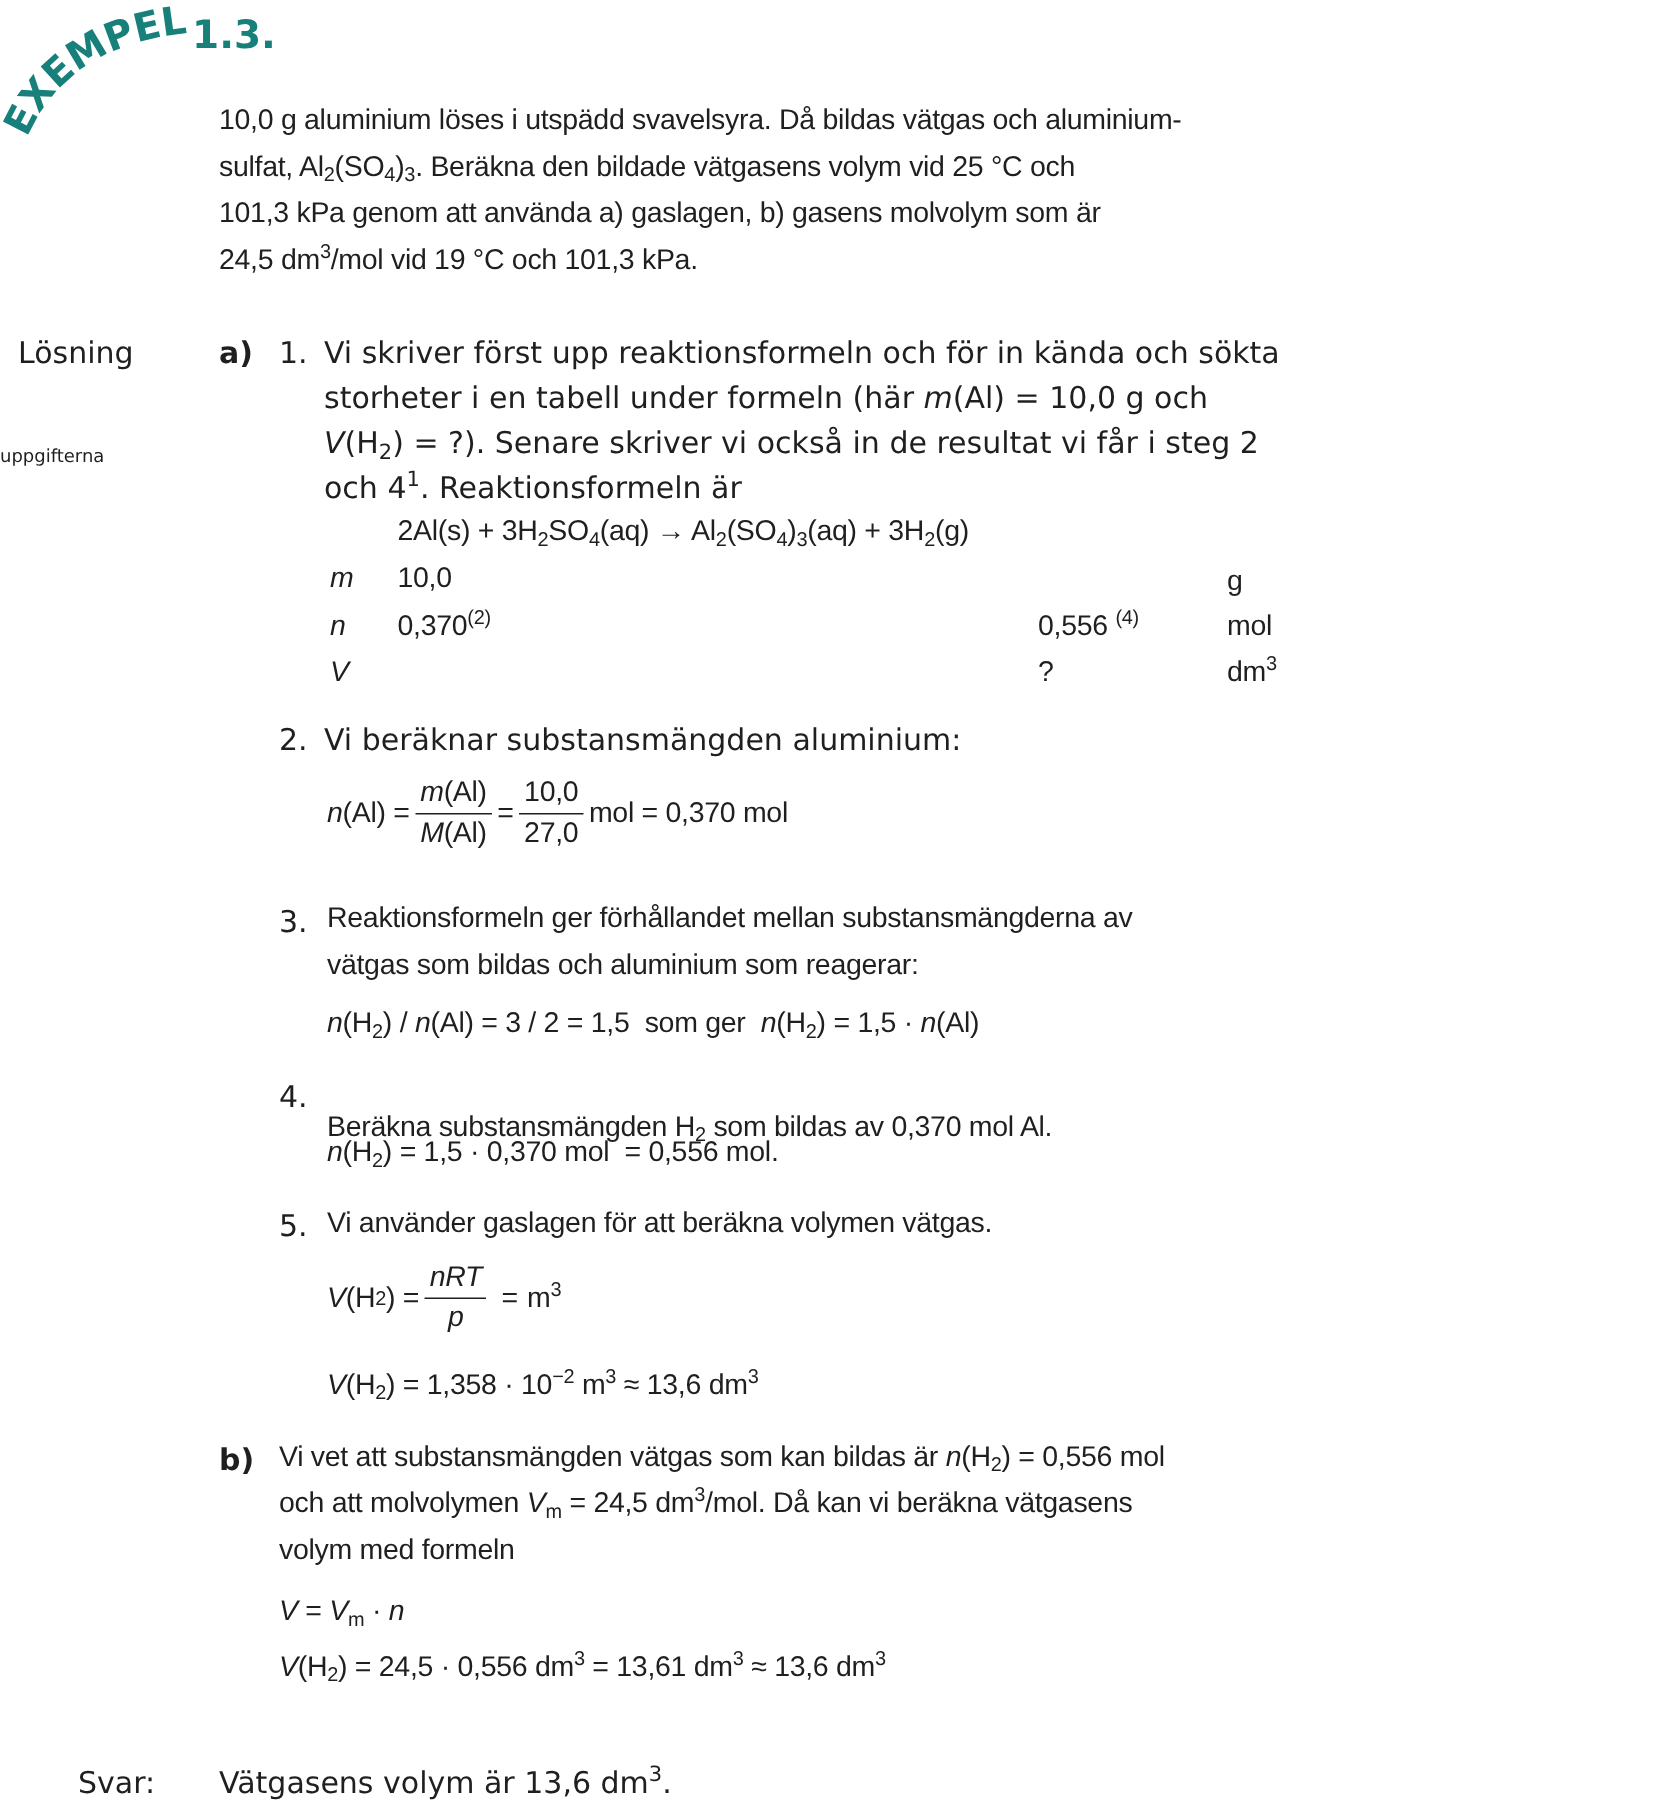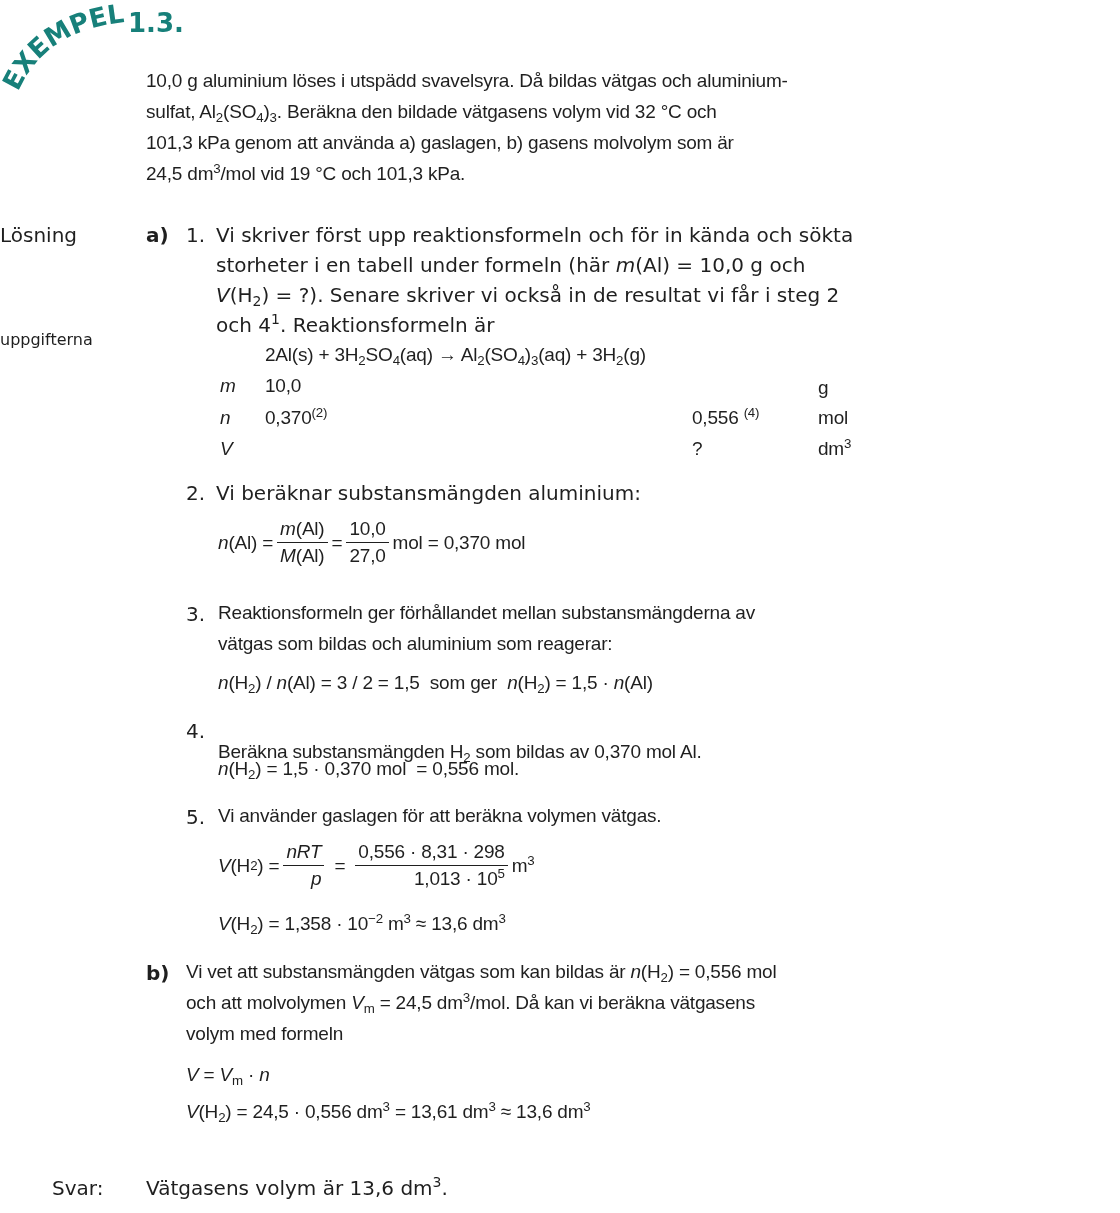--- a/index.html
+++ b/index.html
@@ -12,47 +12,47 @@
   .wide { font-family: "DejaVu Sans", sans-serif; font-size: 20px; }
   .i { font-style: italic; }
   sub { font-size: 0.7em; vertical-align: -0.3em; line-height: 0; }
   sup { font-size: 0.7em; vertical-align: 0.55em; line-height: 0; }
 
   
   .title-arc { position: absolute; left: 0; top: 0; width: 220px; height: 100px; }
   .title-arc text { font-family: "DejaVu Sans", sans-serif; font-weight: bold; fill: #17807a; }
 
   
-  .frac { display: inline-block; vertical-align: middle; text-align: right; margin: 0 4px; }
+  .frac { display: inline-block; vertical-align: middle; text-align: center; margin: 0 4px; }
   .frac .num { display: block; padding: 0 3px 2px; border-bottom: 1.3px solid #1f1f1f; }
   .frac .den { display: block; padding: 2px 3px 0; }
   .eqline { display: flex; align-items: center; }
 </style>
 </head>
 <body>
 
 <svg class="title-arc" viewBox="0 0 220 100">
   <defs>
     <path id="arcpath" d="M 18 92 Q 45 30 125 22"></path>
   </defs>
   <text font-size="26" fill="#17807a">
     <textPath href="#arcpath">EXEMPEL</textPath>
   </text>
   <text x="128" y="32" font-size="26" fill="#17807a"> 1.3.</text>
 </svg>
 
 <div>
   <div class="abs cond" style="left:146px; top:70px;">10,0 g aluminium löses i utspädd svavelsyra. Då bildas vätgas och aluminium-</div>
-  <div class="abs cond" style="left:146px; top:101px;"><span>sulfat, Al</span><sub>2</sub><span>(SO</span><sub>4</sub><span>)</span><sub>3</sub><span>. Beräkna den bildade vätgasens volym vid 32 °C och</span></div>
+  <div class="abs cond" style="left:146px; top:101px;"><span>sulfat, Al</span><sub>2</sub><span>(SO</span><sub>4</sub><span>)</span><sub>3</sub><span>. Beräkna den bildade vätgasens volym vid 25 °C och</span></div>
   <div class="abs cond" style="left:146px; top:132px;">101,3 kPa genom att använda a) gaslagen, b) gasens molvolym som är</div>
   <div class="abs cond" style="left:146px; top:163px;"><span>24,5 dm</span><sup>3</sup><span>/mol vid 19 °C och 101,3 kPa.</span></div>
 </div>
 
-<div class="abs wide" style="left:0; top:223px;">Lösning</div>
-<div class="abs" style="left:0px; top:297px; font-family:'DejaVu Sans',sans-serif; font-size:16px;margin-top:33px;">uppgifterna</div>
+<div class="abs wide" style="left:12px; top:223px;">Lösning</div>
+<div class="abs" style="left:0px; top:297px; font-family:'DejaVu Sans',sans-serif; font-size:12px;">uppgifterna</div>
 
 <div class="abs wide" style="left:146px; top:223px; font-weight:bold;">a)</div>
 <div class="abs wide" style="left:186px; top:223px;">1.</div>
 <div class="abs wide" style="left:216px; top:223px;">Vi skriver först upp reaktionsformeln och för in kända och sökta</div>
 <div class="abs wide" style="left:216px; top:253px;"><span>storheter i en tabell under formeln (här </span><span class="i">m</span><span>(Al) = 10,0 g och</span></div>
 <div class="abs wide" style="left:216px; top:283px;"><span class="i">V</span><span>(H</span><sub>2</sub><span>) = ?). Senare skriver vi också in de resultat vi får i steg 2</span></div>
 <div class="abs wide" style="left:216px; top:313px;"><span>och 4</span><sup>1</sup><span>. Reaktionsformeln är</span></div>
 
 <div class="abs cond" style="left:265px; top:344px;"><span>2Al(s) + 3H</span><sub>2</sub><span>SO</span><sub>4</sub><span>(aq)  →  Al</span><sub>2</sub><span>(SO</span><sub>4</sub><span>)</span><sub>3</sub><span>(aq) + 3H</span><sub>2</sub><span>(g)</span></div>
 
@@ -106,24 +106,20 @@
 <div class="abs cond eqline" style="left:218px; top:841px;">
   <span class="i">V</span>
     <span>(H</span>
     <sub>2</sub>
     <span>) =</span>
   <span class="frac">
       <span class="num i">nRT</span>
       <span class="den i">p</span>
     </span>
   <span style="margin:0 6px">=</span>
-  <span class="frac">
-      <span class="num">0,556 · 8,31 · 298</span>
-      <span class="den"><span>1,013 · 10</span><sup>5</sup></span>
-    </span>
   <span><span>m</span><sup>3</sup></span>
 </div>
 <div class="abs cond" style="left:218px; top:913px;"><span class="i">V</span><span>(H</span><sub>2</sub><span>) = 1,358 · 10</span><sup>−2</sup><span style="white-space:pre"> m</span><sup>3</sup><span style="white-space:pre"> ≈ 13,6 dm</span><sup>3</sup></div>
 
 <div class="abs wide" style="left:146px; top:961px; font-weight:bold;">b)</div>
 <div class="abs cond" style="left:186px; top:961px;"><span>Vi vet att substansmängden vätgas som kan bildas är </span><span class="i">n</span><span>(H</span><sub>2</sub><span>) = 0,556 mol</span></div>
 <div class="abs cond" style="left:186px; top:992px;"><span style="white-space:pre">och att molvolymen </span><span class="i">V</span><sub>m</sub><span style="white-space:pre"> = 24,5 dm</span><sup>3</sup><span>/mol. Då kan vi beräkna vätgasens</span></div>
 <div class="abs cond" style="left:186px; top:1023px;">volym med formeln</div>
 <div class="abs cond" style="left:186px; top:1064px;"><span class="i">V</span><span style="white-space:pre"> = </span><span class="i">V</span><sub>m</sub><span style="white-space:pre"> · </span><span class="i">n</span></div>
 <div class="abs cond" style="left:186px; top:1101px;"><span class="i">V</span><span>(H</span><sub>2</sub><span>) = 24,5 · 0,556 dm</span><sup>3</sup><span style="white-space:pre"> = 13,61 dm</span><sup>3</sup><span style="white-space:pre"> ≈ 13,6 dm</span><sup>3</sup></div>

